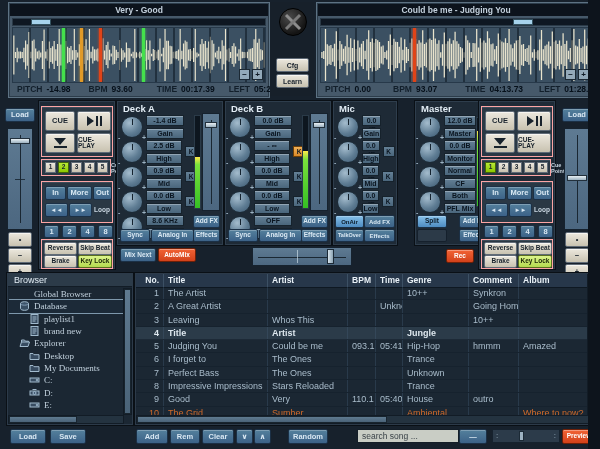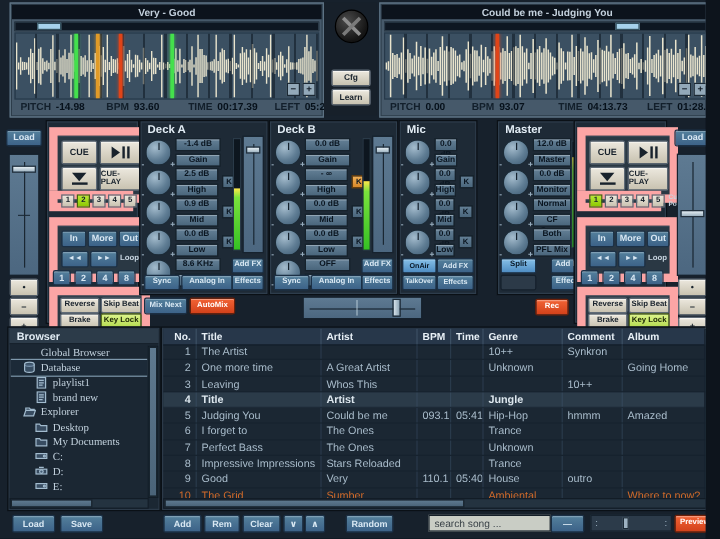--- a/index.html
+++ b/index.html
@@ -3,21 +3,21 @@
 <meta charset="utf-8">
 <style>
   html,body{margin:0;padding:0;background:#0d141c;}
   #root{position:relative;width:588px;height:449px;background:#17212c;overflow:hidden;
         font-family:"Liberation Sans","DejaVu Sans",sans-serif;color:#c6d4e0;
         -webkit-font-smoothing:antialiased;}
   .abs{position:absolute;}
   
   .panel{position:absolute;background:#1e2a36;border:1px solid #0a1016;
          box-shadow:inset 0 0 0 1px rgba(120,150,175,.18);}
-  .group{position:absolute;background:#2a3844;border:7px solid #fca5a5;
+  .group{position:absolute;background:#2a3844;border:1px solid #fca5a5;
          box-shadow:inset 0 1px 0 rgba(170,195,215,.15);}
   
   .btn{position:absolute;display:flex;align-items:center;justify-content:center;
        font-size:7.5px;font-weight:bold;border-radius:2px;cursor:default;line-height:1;}
   .beige{background:linear-gradient(#ece8de,#c8c2b0);border:1px solid #5f6a76;color:#18222c;
          box-shadow:inset 0 1px 0 rgba(255,255,255,.6);}
   .blue{background:linear-gradient(#54809c,#3c6288);border:1px solid #1b3046;color:#d9e8f3;
         box-shadow:inset 0 1px 0 rgba(255,255,255,.25);}
   .blue.active{background:linear-gradient(#86c0e8,#4e8cc2);color:#0b1b2a;}
   .orange{background:linear-gradient(#f26335,#d2411a);border:1px solid #6e2008;color:#fff;
@@ -90,21 +90,21 @@
   .cpt.on{background:linear-gradient(#b8e838,#8cc800);border-color:#44660a;}
   .lens{width:13px;height:11px;margin-right:3px;}
   .minilab{font-size:6.5px;font-weight:bold;color:#c9d6e1;}
   
   .tri{width:0;height:0;border-left:7px solid #18222c;border-top:5px solid transparent;border-bottom:5px solid transparent;}
   .pbar{width:2px;height:10px;background:#18222c;margin-left:2px;}
   .dtri{width:0;height:0;border-top:7px solid #18222c;border-left:6px solid transparent;border-right:6px solid transparent;}
   .dbase{width:13px;height:2px;background:#18222c;margin-top:1px;}
   
   .bheader{position:absolute;left:1px;right:1px;top:1px;height:13px;background:#2c3b49;
-           border-bottom:1px solid #121c26;color:#e2ecf4;font-size:9px;font-weight:bold;
+           border-bottom:1px solid #121c26;color:#e2ecf4;font-size:9px;font-weight:normal;
            line-height:13px;padding-left:6px;box-sizing:border-box;}
   .titem{height:12.3px;display:flex;align-items:center;font-size:9px;color:#c2d1dd;white-space:nowrap;font-family:Liberation Serif, serif;}
   .titem .ticon{flex:0 0 11px;height:10px;margin-right:4px;}
   .titem.sel{background:#1c2a38;outline:1px solid #7e98ac;}
   .tspacer{flex:0 0 11px;margin-right:4px;}
   .scroll{position:absolute;background:#243340;border:1px solid #121c26;}
   .sthumb{position:absolute;background:linear-gradient(#5f7a90,#4a6378);border:1px solid #18242e;}
   
   .thead,.trow{display:grid;grid-template-columns:28px 104px 80px 28px 27px 66px 50px 1fr;}
   .thead{height:13px;background:#27374a;border-bottom:1px solid #0e1822;}
@@ -689,21 +689,20 @@
           <div class="tcell r">1</div>
           <div class="tcell">The Artist</div>
           <div class="tcell r"></div>
           <div class="tcell r"></div>
           <div class="tcell"></div>
           <div class="tcell">10++</div>
           <div class="tcell">Synkron</div>
         </div>
         <div class="trow">
           <div class="tcell r">2</div>
-          <div class="tcell">One more time</div>
           <div class="tcell">A Great Artist</div>
           <div class="tcell r"></div>
           <div class="tcell r"></div>
           <div class="tcell">Unknown</div>
           <div class="tcell"></div>
           <div class="tcell">Going Home</div>
         </div>
         <div class="trow">
           <div class="tcell r">3</div>
           <div class="tcell">Leaving</div>

